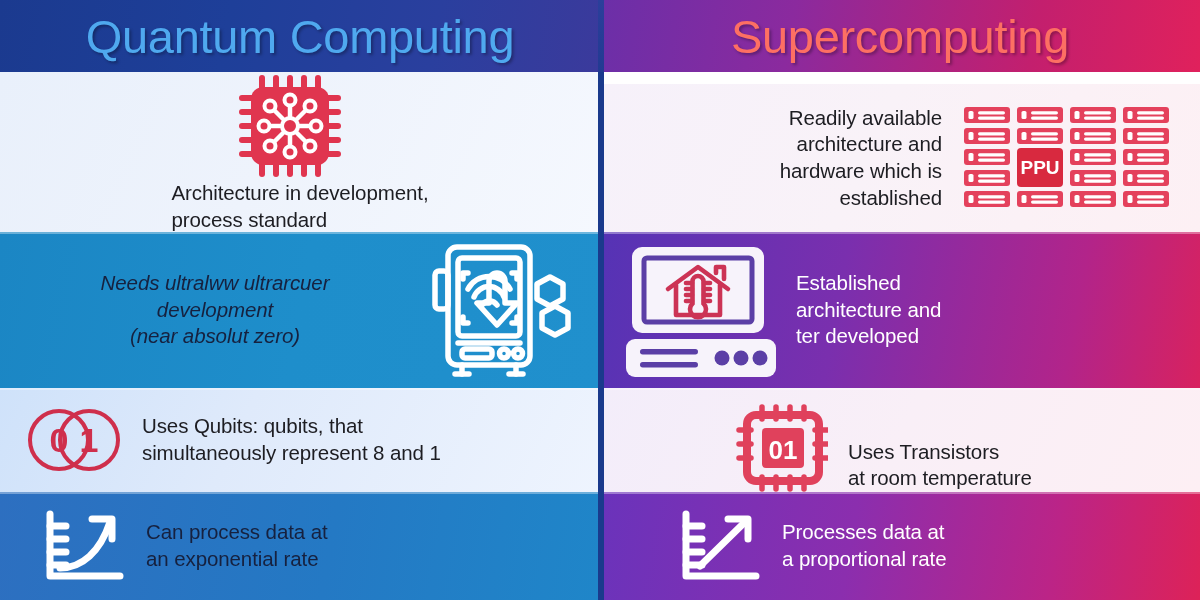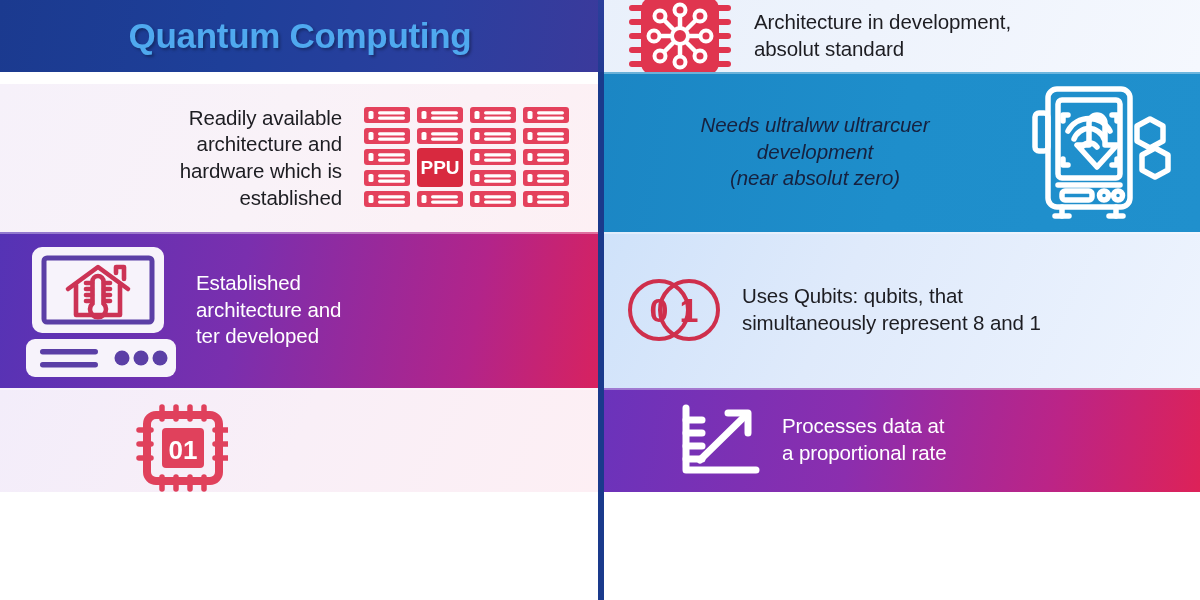--- a/index.html
+++ b/index.html
@@ -18,35 +18,35 @@
   }
 
   
   .hdr {
     display:flex; align-items:center; justify-content:center;
     position:relative; overflow:hidden;
   }
   .hdr-l { background:linear-gradient(100deg,#1b3a8f 0%,#1e3f99 38%,#2a3f9e 72%,#3b3a9c 100%); }
   .hdr-r { background:linear-gradient(100deg,#6b2fa8 0%,#8b2a9e 32%,#c31f6e 72%,#e0215c 100%); }
   .hdr h1 {
-    font-size:35px; font-weight:bold; letter-spacing:-0.3px;
+    font-size:47px; font-weight:normal; letter-spacing:-0.3px;
     text-shadow:2px 2px 3px rgba(0,0,0,0.30);
   }
   .hdr-l h1 { color:#4fa9ef; }
   .hdr-r h1 { color:#fd6f63; }
 
   
   .cell {
     position:relative; overflow:hidden;
     display:flex; align-items:center;
     padding:0 26px;
   }
 
   
-  .L-light { background:linear-gradient(115deg,#e9f0fb 0%,#eef3fc 45%,#f5f8fe 100%); }
+  .L-light { background:linear-gradient(115deg,#e9f0fb 0%,#eef3fc 45%,#f5f8fe 100%);flex-direction:column; }
   .L-blue  { background:linear-gradient(100deg,#1b86c4 0%,#1e8ecb 50%,#2090cd 100%);font-style:italic; }
   .L-light2{ background:linear-gradient(115deg,#cfe2fa 0%,#dfeafb 40%,#eef4fe 100%); }
   .L-blue2 { background:linear-gradient(100deg,#2d6fc0 0%,#2479c4 55%,#1f86c9 100%); }
 
   
   .R-light { background:linear-gradient(115deg,#f6f1fa 0%,#f9f2f8 45%,#fdf0f4 100%);margin-top:12px; }
   .R-purp  { background:linear-gradient(100deg,#5533b5 0%,#7a2fae 40%,#b2248a 78%,#d8225f 100%); }
   .R-light2{ background:linear-gradient(115deg,#f3edfa 0%,#f9eff7 50%,#fdeff4 100%);align-items:flex-end; }
   .R-purp2 { background:linear-gradient(100deg,#6a33bb 0%,#8b2eae 42%,#bb2487 75%,#dd2258 100%); }
 
@@ -83,20 +83,23 @@
 
   svg { display:block; }
 </style>
 </head>
 <body>
 
 <div class="infographic">
 
   <div class="hdr hdr-l">
     <h1>Quantum Computing</h1>
+  </div>
+  <div class="hdr hdr-r">
+    <h1>Supercomputing</h1>
   </div>
 
   <div class="cell L-light">
     <div class="icon ic-left">
       <svg width="108" height="108" viewBox="0 0 108 108">
         <g stroke="#e0354f" stroke-width="6" stroke-linecap="round">
           <line x1="26" y1="6" x2="26" y2="20"></line>
             <line x1="40" y1="6" x2="40" y2="20"></line>
           <line x1="54" y1="6" x2="54" y2="20"></line>
             <line x1="68" y1="6" x2="68" y2="20"></line>
@@ -136,21 +139,21 @@
             <circle cx="80" cy="54" r="5.5"></circle>
           <circle cx="34" cy="34" r="5.5"></circle>
             <circle cx="74" cy="34" r="5.5"></circle>
           <circle cx="34" cy="74" r="5.5"></circle>
             <circle cx="74" cy="74" r="5.5"></circle>
         </g>
       </svg>
     </div>
     <div class="txt txt-dark grow">
       <div>Architecture in development,</div>
-      <div>absolut standard</div>
+      <div>process standard</div>
     </div>
   </div>
 
   <div class="cell R-light">
     <div class="txt txt-dark r-align grow">
       <div>Readily available</div>
       <div>architecture and</div>
       <div>hardware which is</div>
       <div>established</div>
     </div>
@@ -306,22 +309,46 @@
           <line x1="3" y1="54" x2="15" y2="54"></line>
           <line x1="79" y1="26" x2="91" y2="26"></line>
             <line x1="79" y1="40" x2="91" y2="40"></line>
           <line x1="79" y1="54" x2="91" y2="54"></line>
         </g>
         <rect x="11" y="11" width="72" height="66" rx="9" fill="none" stroke="#e0415c" stroke-width="8"></rect>
         <rect x="26" y="24" width="42" height="40" rx="4" fill="#e0415c"></rect>
         <text x="47" y="55" text-anchor="middle" font-family="Liberation Sans, sans-serif" font-size="26" font-weight="bold" fill="#ffffff">01</text>
       </svg>
     </div>
-  </div>
-
+    <div class="txt txt-dark grow">
+      <div>Uses Transistors</div>
+      <div>at room temperature</div>
+    </div>
+  </div>
+
+  <div class="cell L-blue2">
+    <div class="band-sep" style="top:0"></div>
+    <div class="icon ic-left" style="margin-left:14px;">
+      <svg width="86" height="76" viewBox="0 0 86 76">
+        <g fill="none" stroke="#ffffff" stroke-width="7" stroke-linecap="round" stroke-linejoin="round">
+          <path d="M10 6 V68 H80"></path>
+          <line x1="10" y1="18" x2="26" y2="18"></line>
+          <line x1="10" y1="31" x2="26" y2="31"></line>
+          <line x1="10" y1="44" x2="26" y2="44"></line>
+          <line x1="10" y1="57" x2="26" y2="57"></line>
+          <path d="M20 60 C42 60 60 44 70 14"></path>
+          <path d="M52 11 H72 V31"></path>
+        </g>
+      </svg>
+    </div>
+    <div class="txt txt-navy grow">
+      <div>Can process data at</div>
+      <div>an exponential rate</div>
+    </div>
+  </div>
 
   <div class="cell R-purp2">
     <div class="band-sep" style="top:0"></div>
     <div class="icon ic-left" style="margin-left:50px;">
       <svg width="86" height="76" viewBox="0 0 86 76">
         <g fill="none" stroke="#ffffff" stroke-width="7" stroke-linecap="round" stroke-linejoin="round">
           <path d="M10 6 V68 H80"></path>
           <line x1="10" y1="18" x2="26" y2="18"></line>
           <line x1="10" y1="31" x2="26" y2="31"></line>
           <line x1="10" y1="44" x2="26" y2="44"></line>

